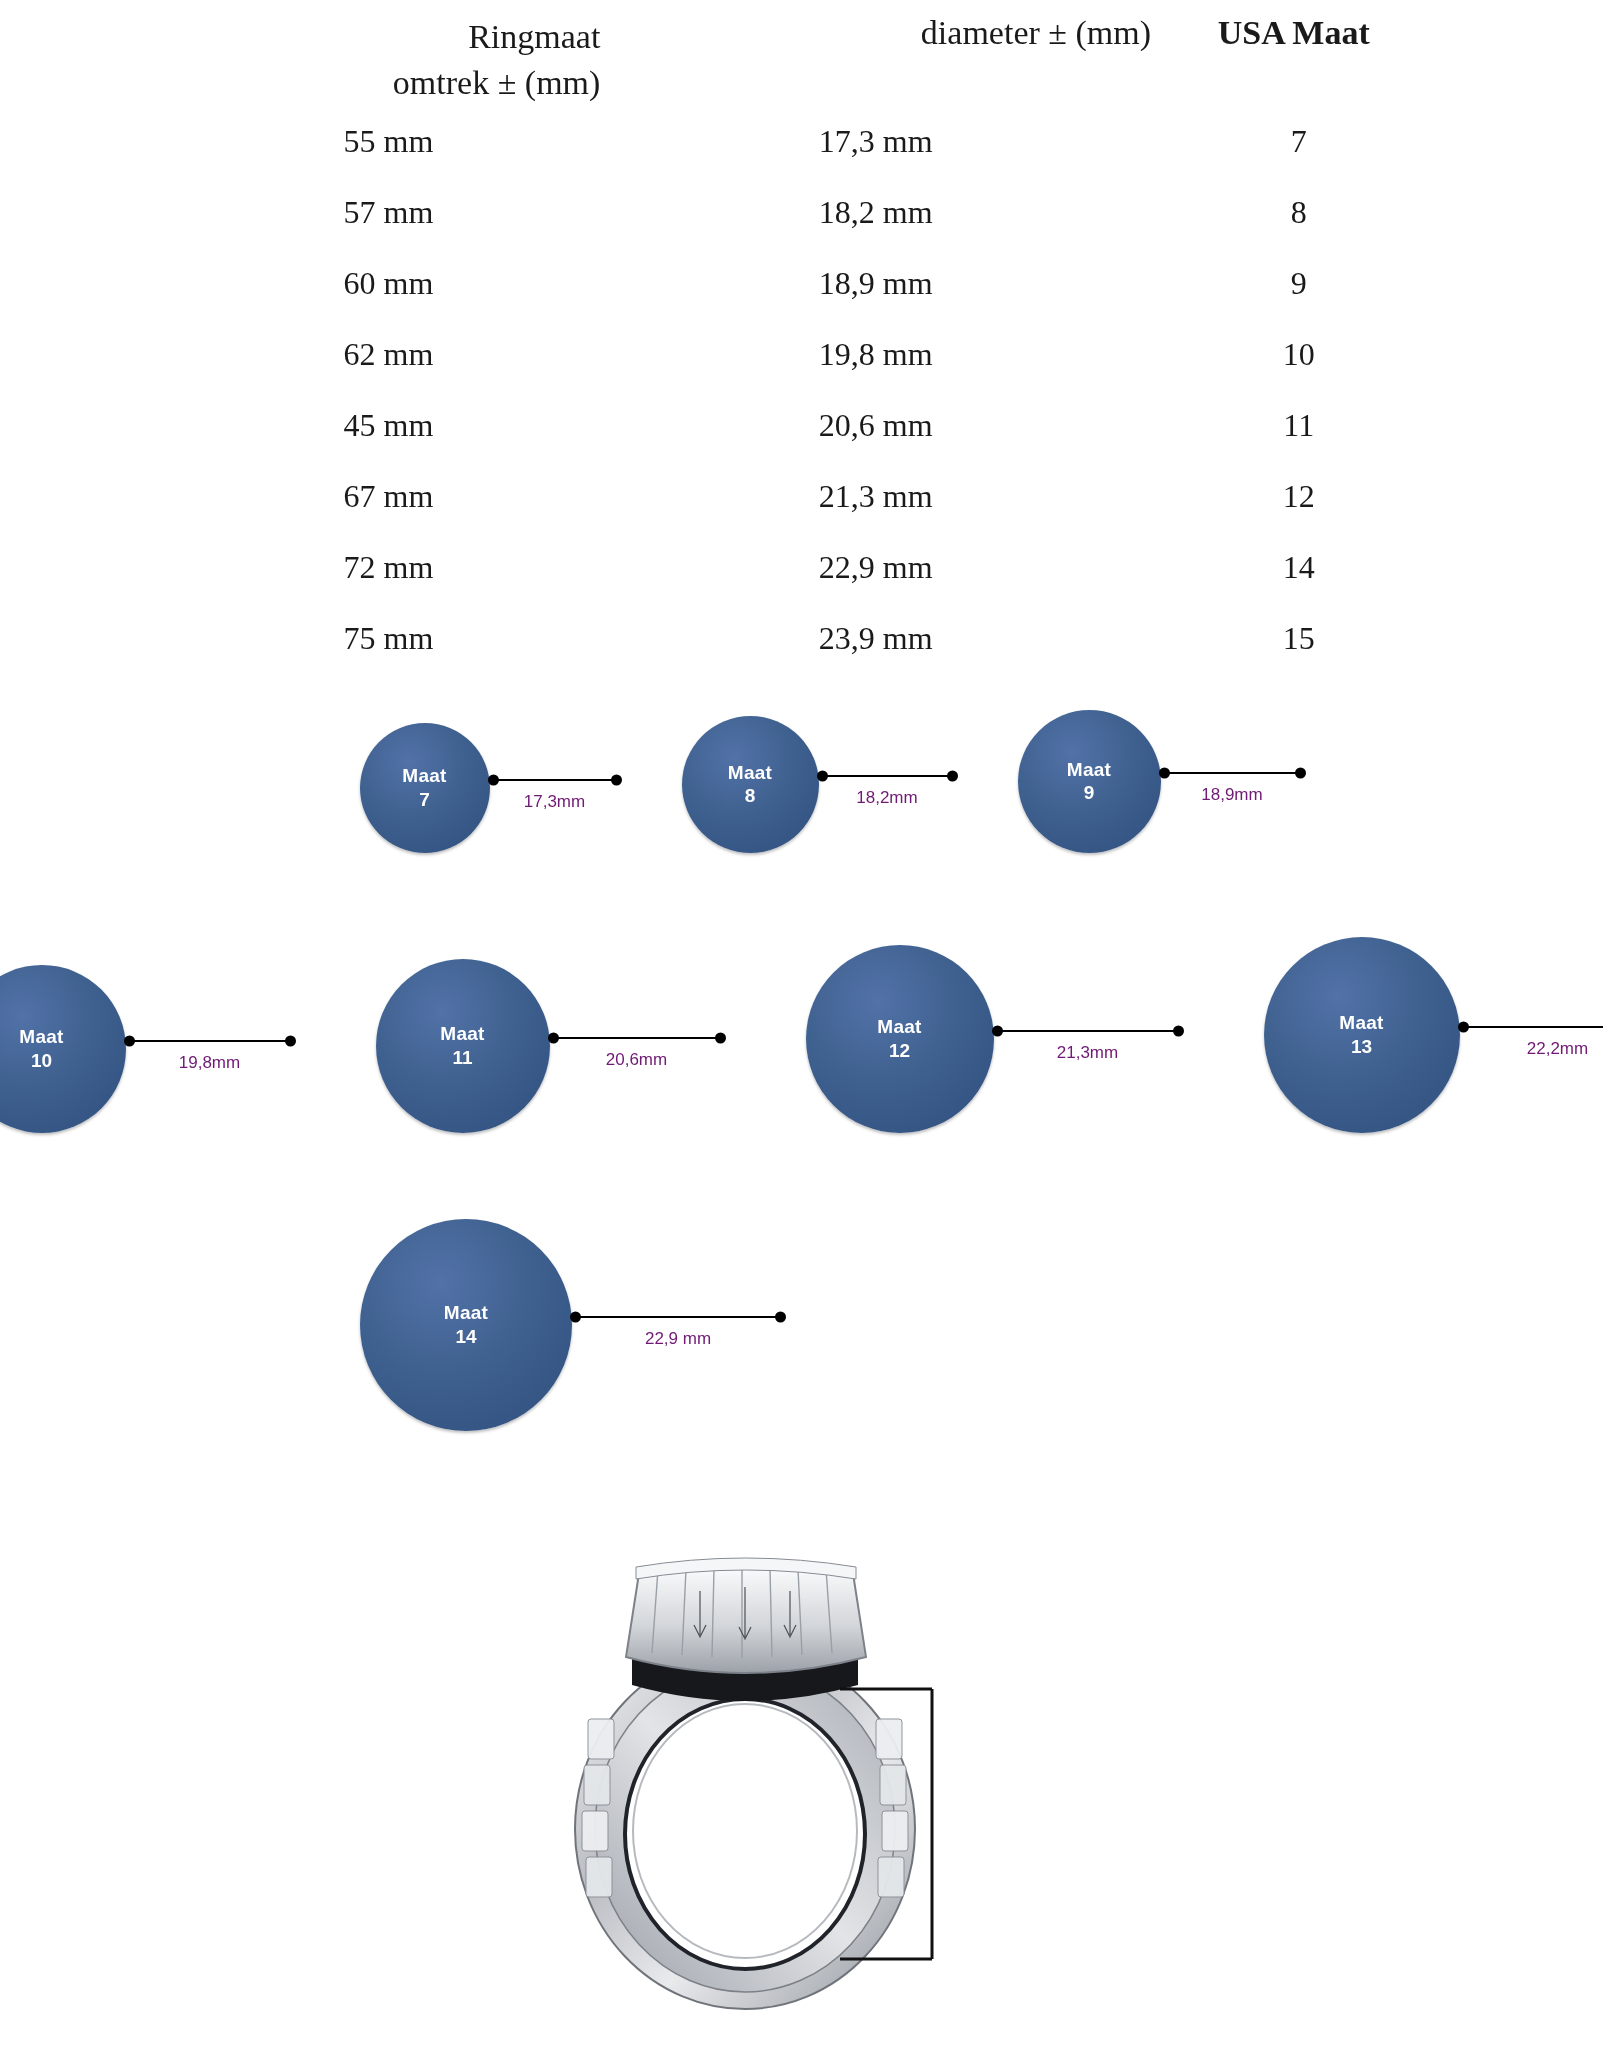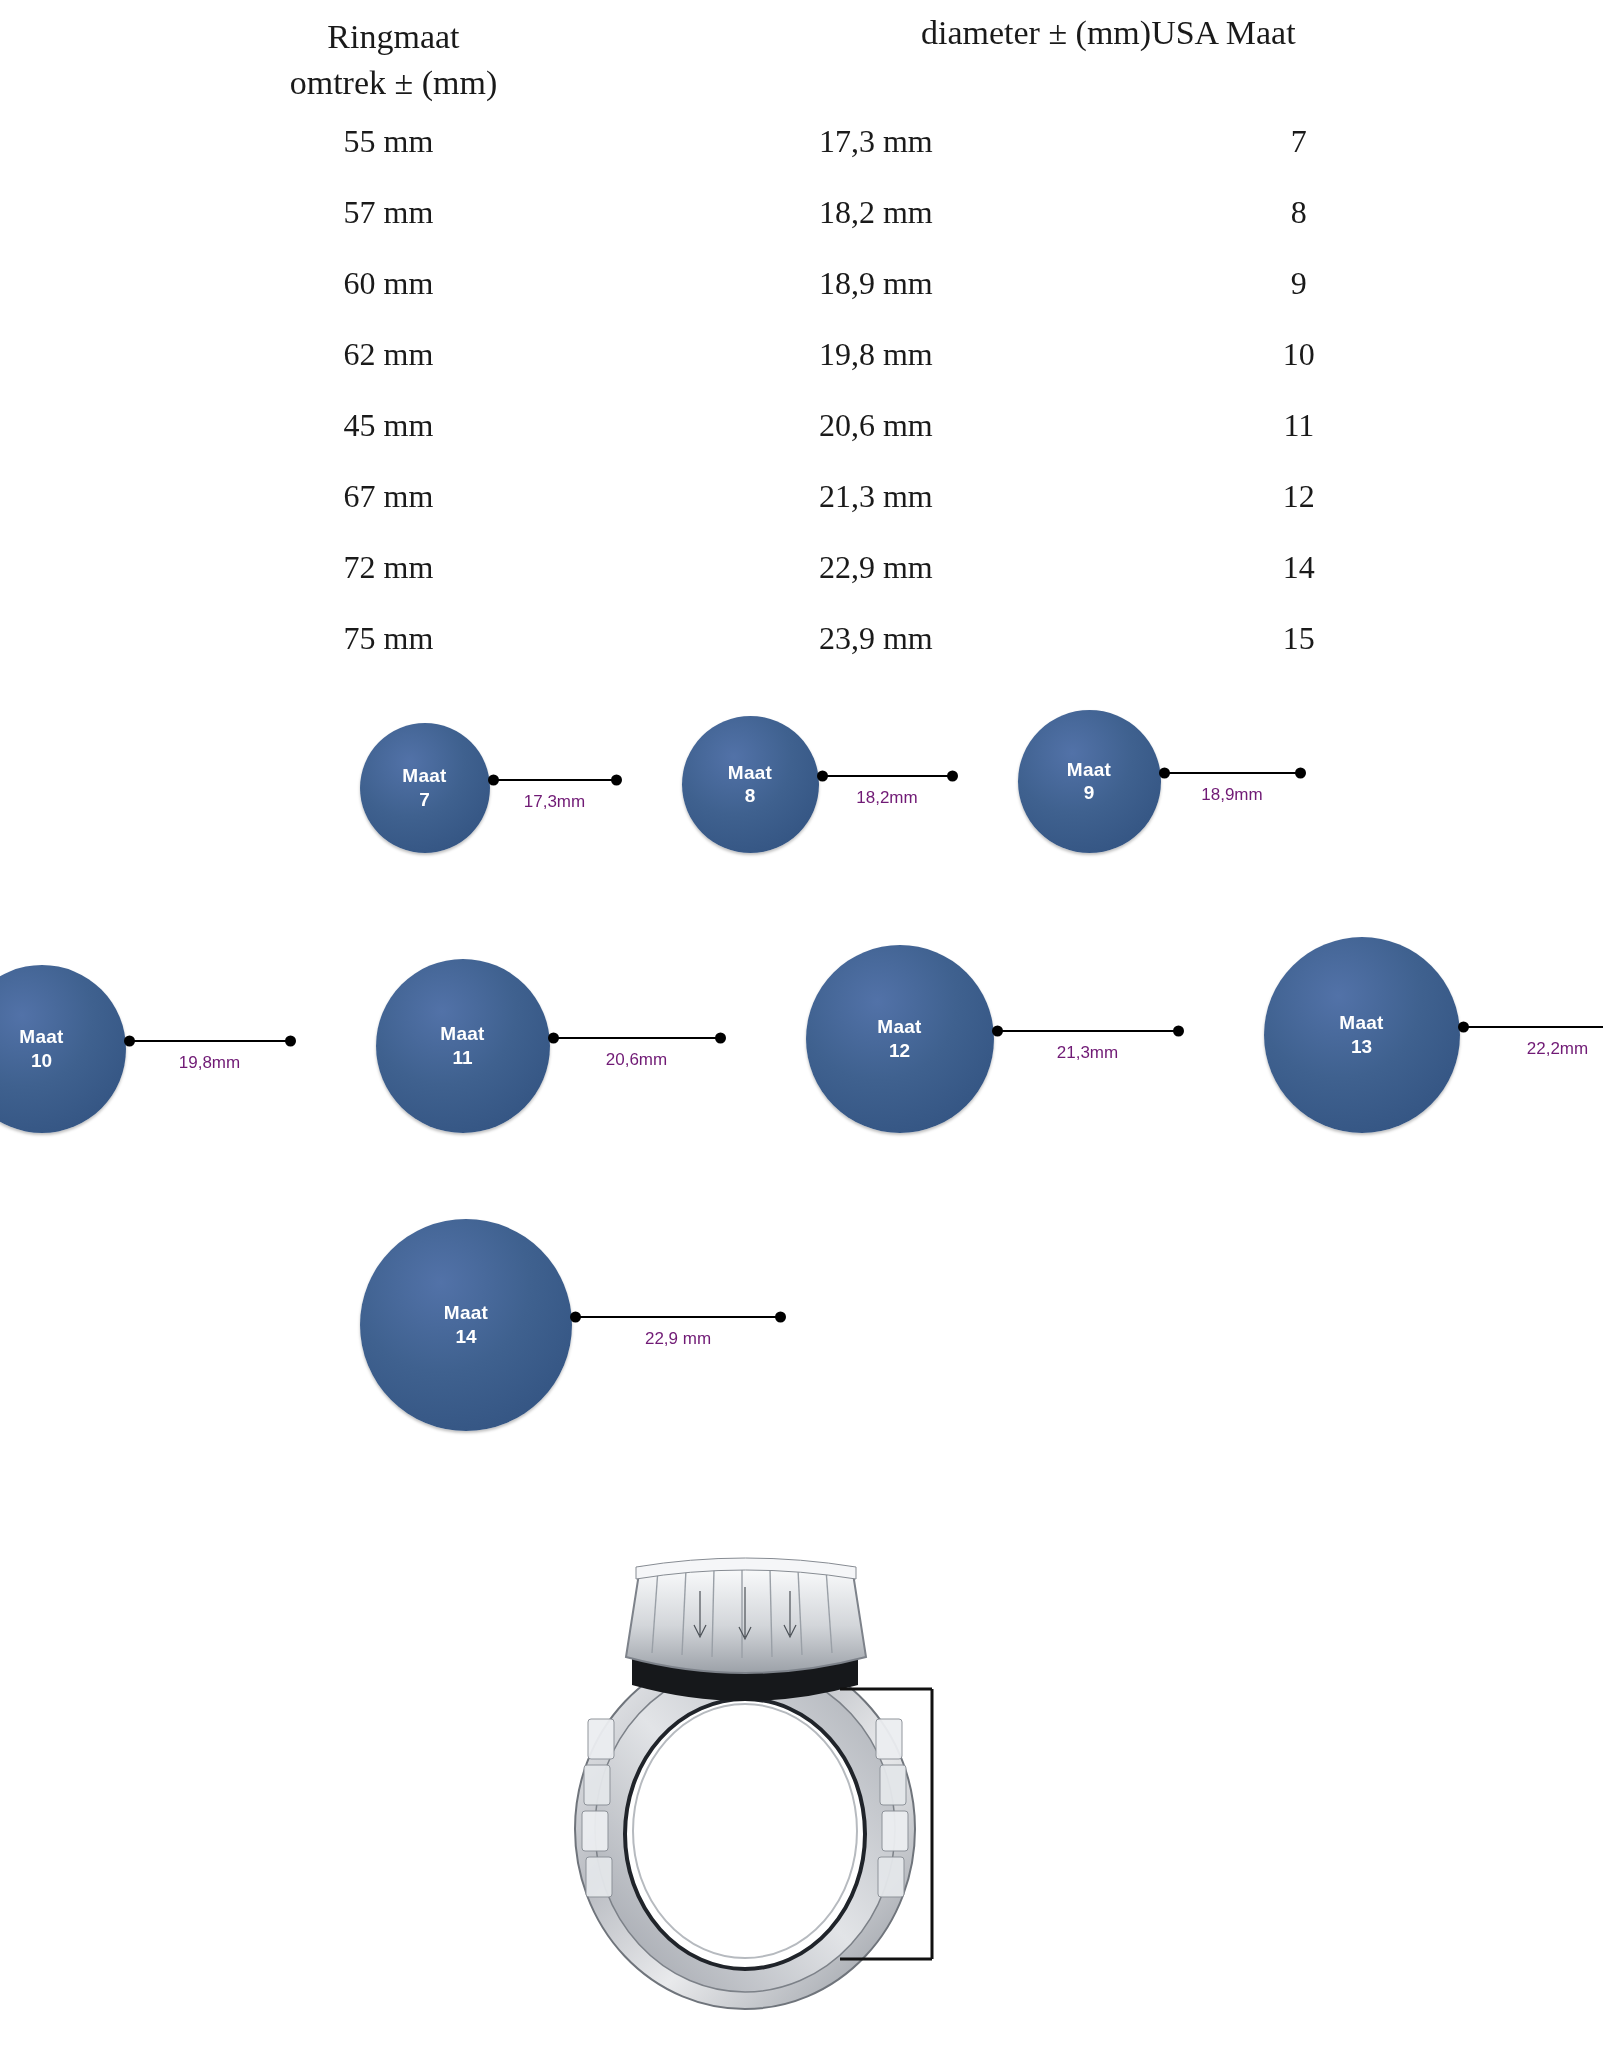--- a/index.html
+++ b/index.html
@@ -32,27 +32,28 @@
     border-collapse: collapse;
   }
   .size-table th {
     font-weight: normal;
     font-size: 34px;
     padding: 0;
     vertical-align: top;
     text-align: right;
   }
   .size-table th.col-a {
-    text-align: center;
+    text-align: right;
     padding-left: 30px;
     line-height: 1.35;
   }
   .size-table th.col-c {
-    text-align: left;
+    text-align: center;
     padding-right: 10px;
+    font-weight: bold;
   }
   .size-table td {
     font-size: 32px;
     padding: 17px 0;
     text-align: center;
   }
   .size-table td.col-a { width: 430px; padding-left: 20px;}
   .size-table td.col-b { width: 560px; }
   .size-table td.col-c { width: 300px; }
 

